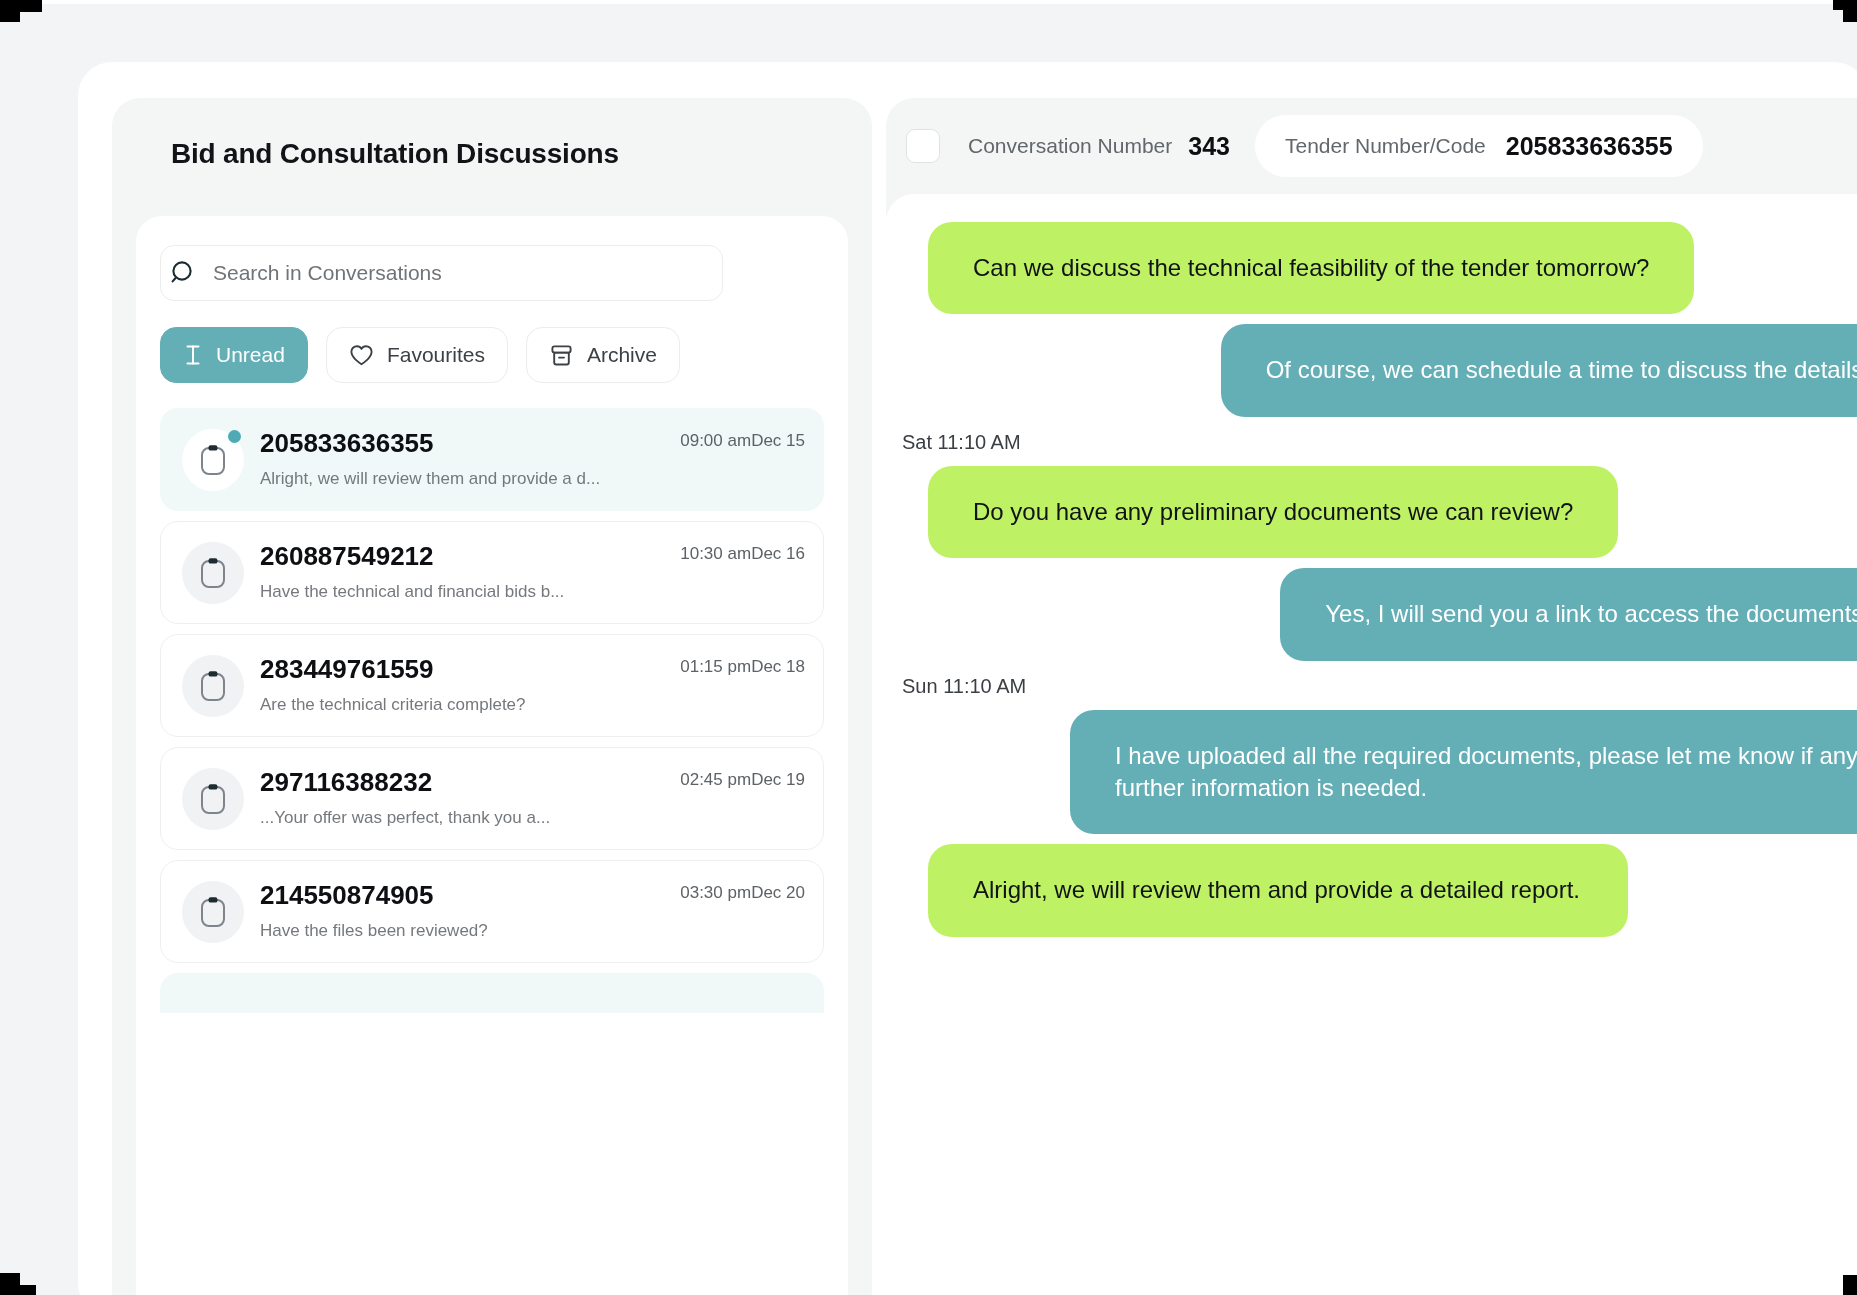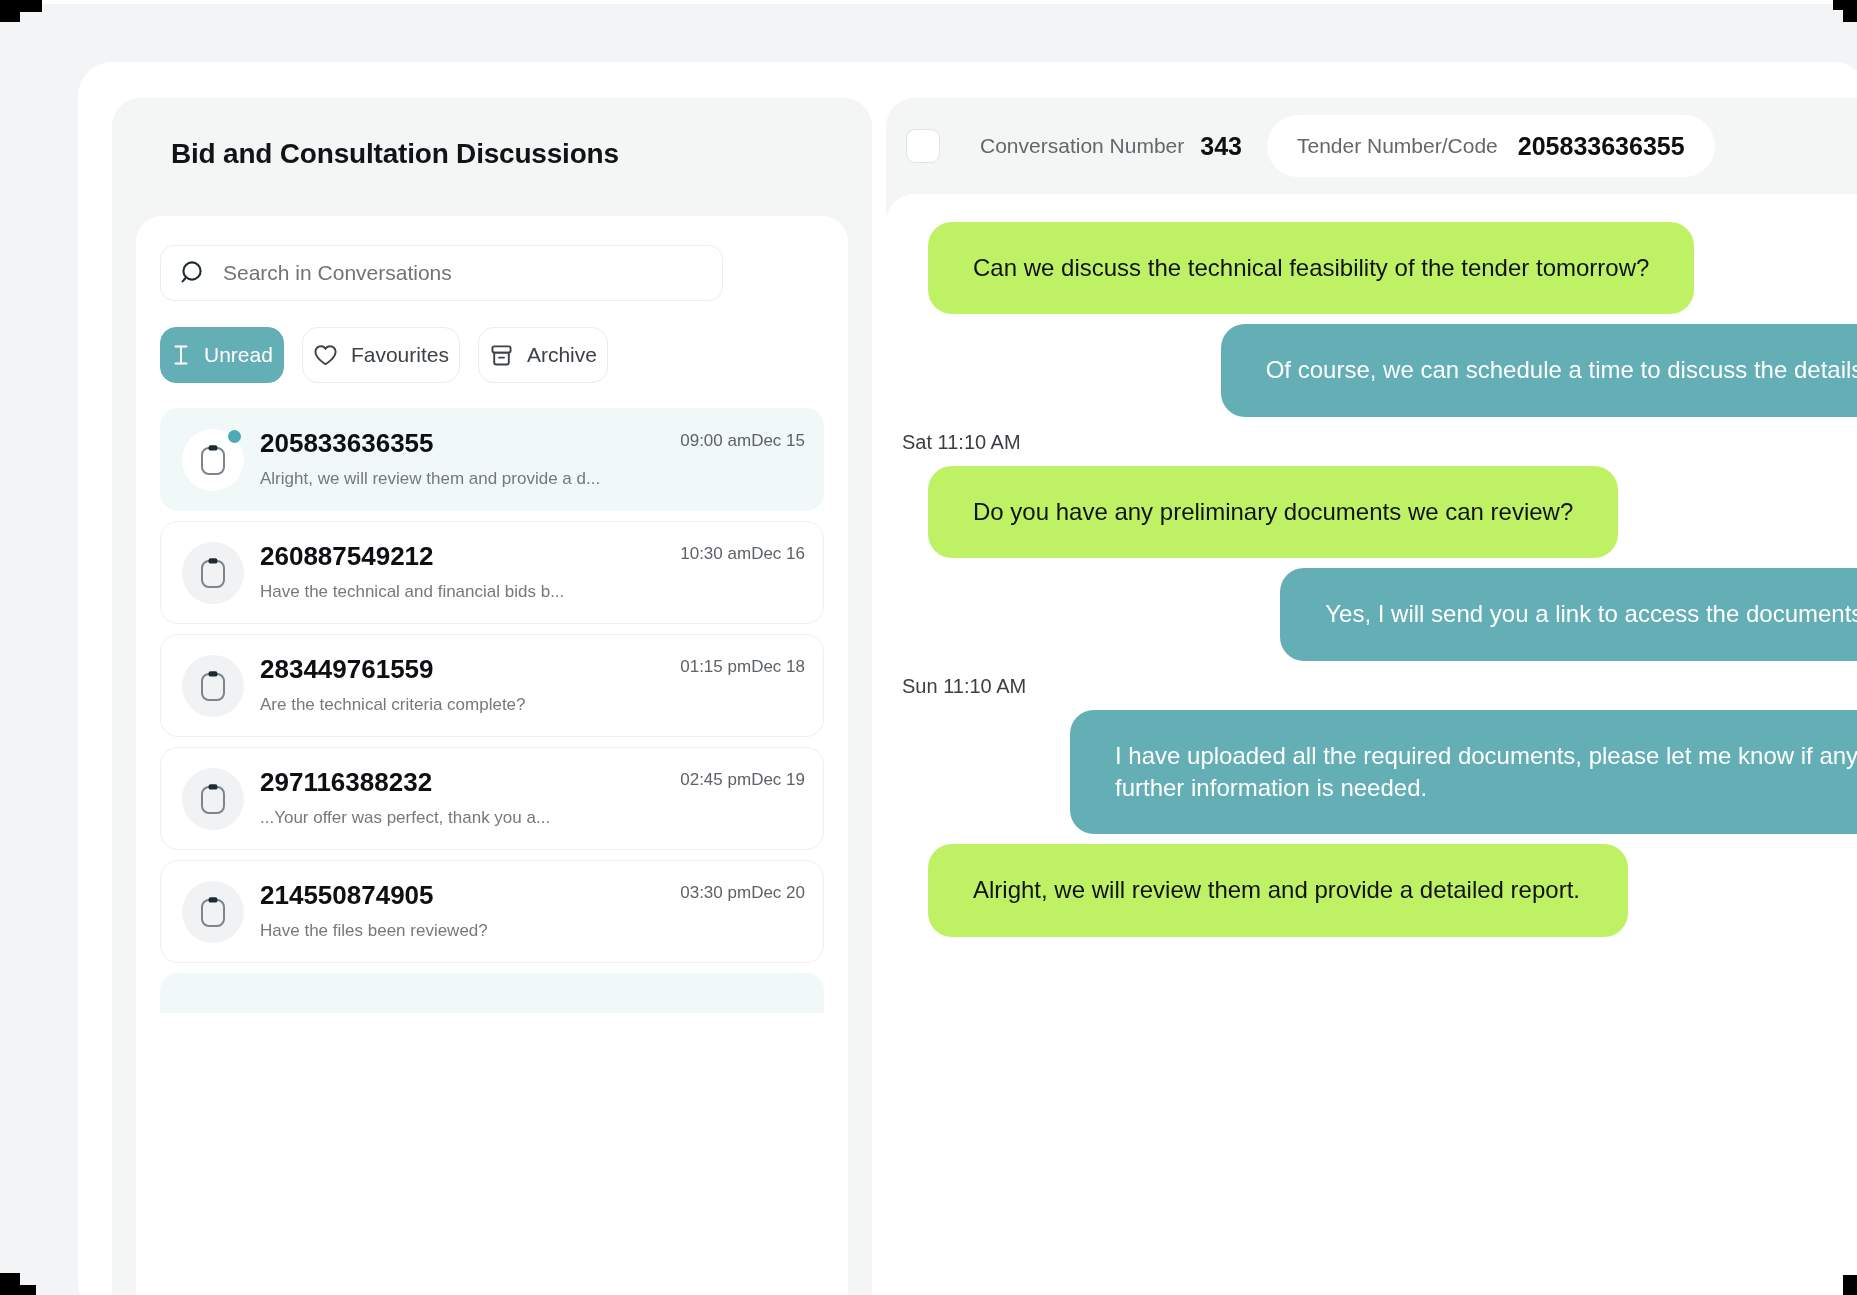--- a/index.html
+++ b/index.html
@@ -85,21 +85,21 @@
     position: absolute;
     left: 24px;
     top: 29px;
     width: 563px;
     height: 56px;
     background: #ffffff;
     border: 1px solid #ececec;
     border-radius: 14px;
     display: flex;
     align-items: center;
-    padding: 0 18px;
+    padding: 0 8px;
     gap: 16px;
   }
   .search-icon svg { display: block; }
   .search-placeholder {
     font-size: 21px;
     color: #6f7478;
     white-space: nowrap;
   }
 
   
@@ -109,21 +109,21 @@
     top: 111px;
     display: flex;
     gap: 18px;
   }
   .chip {
     height: 56px;
     border-radius: 16px;
     display: flex;
     align-items: center;
     gap: 13px;
-    padding: 0 10px;
+    padding: 0 22px;
     font-size: 21px;
     white-space: nowrap;
     cursor: pointer;
     border: 1px solid #ececec;
     background: #ffffff;
     color: #3c4146;
   }
   .chip.active {
     background: #64aeb6;
     border-color: #64aeb6;
@@ -235,21 +235,21 @@
     margin-left: 20px;
     width: 34px;
     height: 34px;
     border: 1px solid #e0e3e4;
     border-radius: 9px;
     background: #ffffff;
     flex: none;
     cursor: pointer;
   }
   .hdr-conv-label {
-    margin-left: 40px;
+    margin-left: 28px;
     font-size: 21px;
     color: #62676b;
     white-space: nowrap;
   }
   .hdr-conv-value {
     margin-left: 16px;
     font-size: 25px;
     font-weight: 700;
     color: #0d0f12;
     white-space: nowrap;

